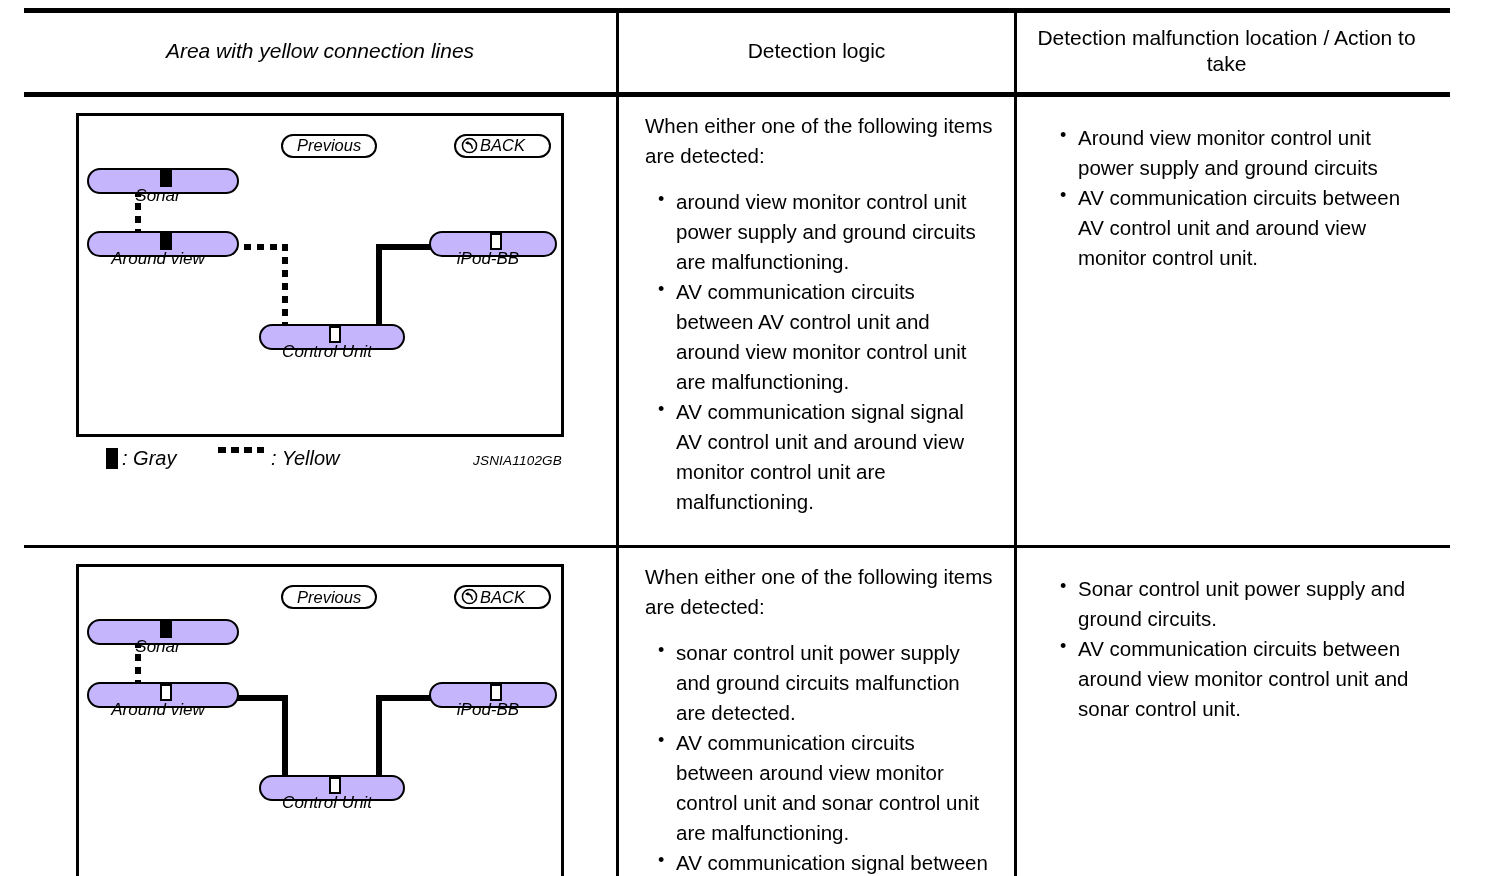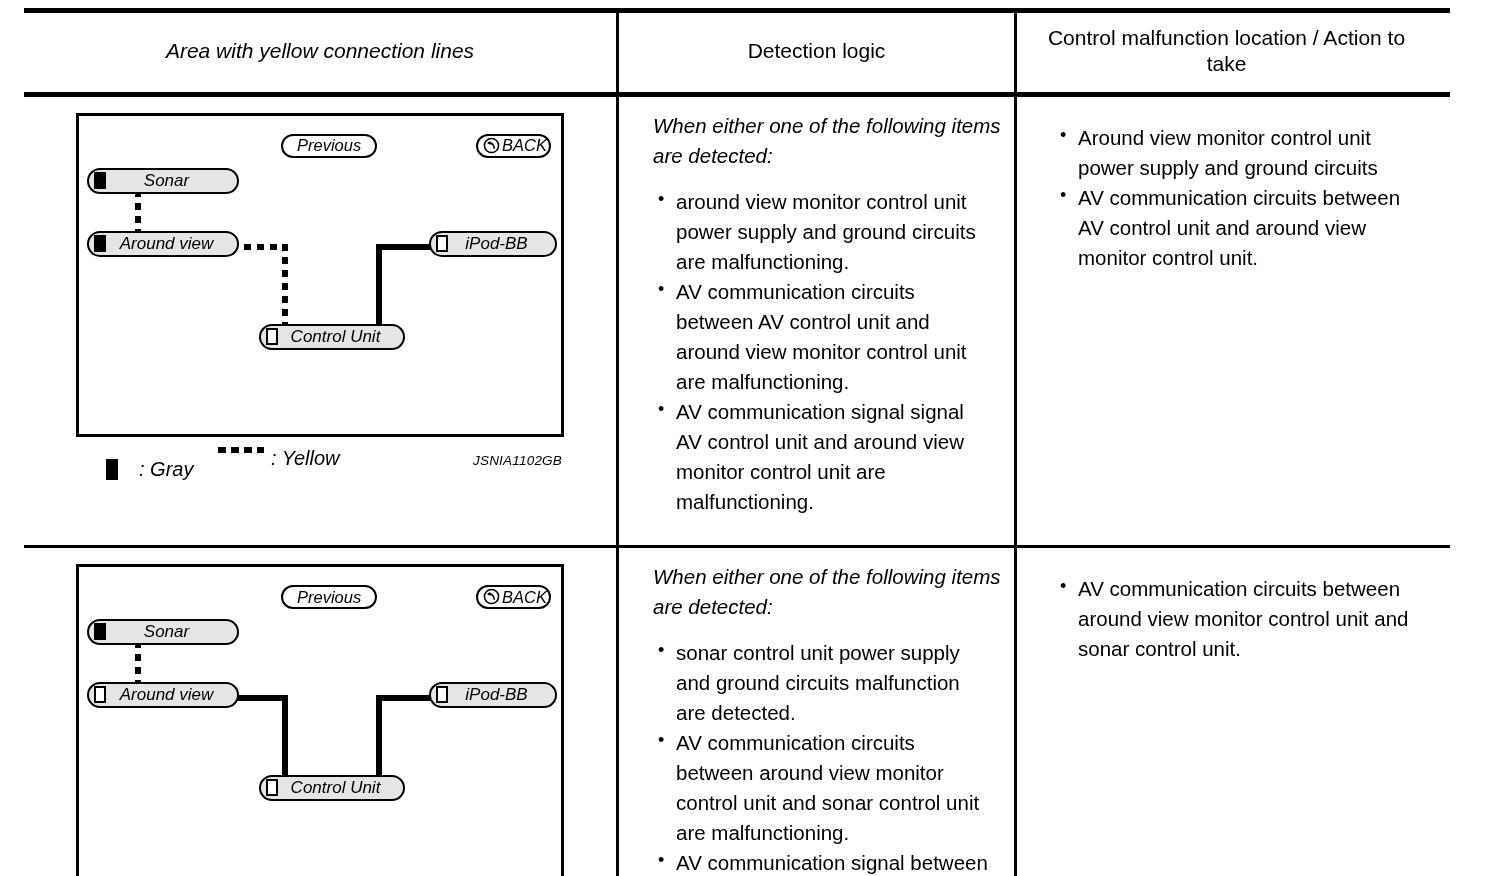--- a/index.html
+++ b/index.html
@@ -77,22 +77,21 @@
   .action-body {
     padding: 10px 10px 10px 26px;
     font-size: 20.5px;
     line-height: 1.465;
     display: flex;
     flex-direction: column;
     justify-content: center;
   }
 
   .lead {
-    margin: 0 0 0 12px;
-    font-style: italic;
+    margin: 0 0 0 4px;
   }
 
   ul.bullets {
     list-style: none;
     margin: 16px;
     padding: 0;
   }
   ul.bullets > li {
     position: relative;
     padding-left: 19px;
@@ -121,25 +120,26 @@
     box-sizing: border-box;
     background: #fff;
   }
 
   
   .node {
     position: absolute;
     height: 26px;
     border: 2.5px solid #000;
     border-radius: 13px;
-    background: #e5e5e5;
+    background: #c4b5fd;
     box-sizing: border-box;
     display: flex;
     align-items: center;
     z-index: 3;
+    flex-direction: column;
   }
   .node .marker {
     width: 12px;
     height: 17px;
     margin-left: 5px;
     box-sizing: border-box;
     flex: 0 0 auto;
   }
   .node .marker.filled {
     background: #000;
@@ -173,21 +173,21 @@
     line-height: 1;
     box-sizing: border-box;
     z-index: 3;
   }
   .btn-back {
     position: absolute;
     border: 2.5px solid #000;
     border-radius: 13px;
     background: #fff;
     height: 24px;
-    padding: 0 2px 0 5px;
+    padding: 0 24px 0 5px;
     display: flex;
     align-items: center;
     gap: 2px;
     font-size: 16.5px;
     line-height: 1;
     box-sizing: border-box;
     z-index: 3;
   }
   .btn-back .back-text { letter-spacing: 0px; }
 
@@ -214,24 +214,24 @@
   
   .legend {
     width: 488px;
     position: relative;
     height: 36px;
     margin-top: 4px;
   }
   .legend-gray {
     position: absolute;
     left: 30px;
-    top: 17px;
-    display: flex;
-    align-items: center;
-    gap: 21px;
+    top: 6px;
+    display: flex;
+    align-items: center;
+    gap: 4px;
     font-size: 20px;
   }
   .swatch-gray {
     width: 12px;
     height: 21px;
     background: #000;
     display: inline-block;
   }
   .legend-yellow {
     position: absolute;
@@ -264,21 +264,21 @@
   <div class="table">
 
     <div class="row row-head">
       <div class="cell col-area head-cell">
         <span class="head-text">Area with yellow connection lines</span>
       </div>
       <div class="cell col-logic head-cell">
         <span class="head-text">Detection logic</span>
       </div>
       <div class="cell col-action head-cell">
-        <span class="head-text">Control malfunction location / Action to take</span>
+        <span class="head-text">Detection malfunction location / Action to take</span>
       </div>
     </div>
 
     <div class="row row-body">
 
       <div class="cell col-area">
         <div class="diagram-wrap">
           <div class="screen">
 
             <div class="btn-previous" style="left:202px; top:18px;">
@@ -433,20 +433,21 @@
             <li>sonar control unit power supply and ground circuits malfunction are detected.</li>
             <li>AV communication circuits between around view monitor control unit and sonar control unit are malfunctioning.</li>
             <li>AV communication signal between around view monitor control unit and sonar control unit are malfunctioning.</li>
           </ul>
         </div>
       </div>
 
       <div class="cell col-action">
         <div class="action-body">
           <ul class="bullets">
+            <li>Sonar control unit power supply and ground circuits.</li>
             <li>AV communication circuits between around view monitor control unit and sonar control unit.</li>
           </ul>
         </div>
       </div>
     </div>
 
   </div>
 </div>
 
 </body></html>

